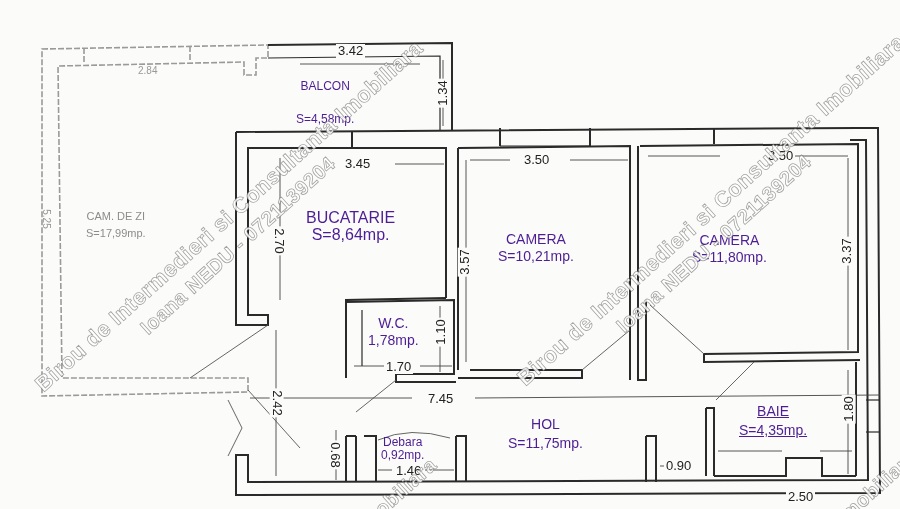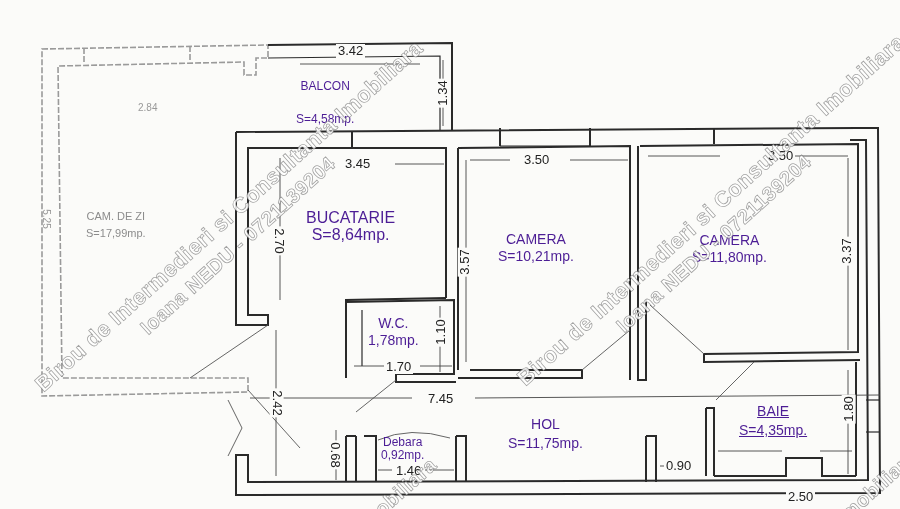--- a/index.html
+++ b/index.html
@@ -159,21 +159,21 @@
 </div>
 <div class="lbl" style="left:508px; top:415px; font-size:14px; line-height:19px;">
   <div>HOL</div>
   <div>S=11,75mp.</div>
 </div>
 <div class="lbl" style="left:739px; top:402px; font-size:14px; line-height:19px;text-decoration:underline;">
   <div>BAIE</div>
   <div>S=4,35mp.</div>
 </div>
 
-<span class="dimtxt faded" style="left:136px; top:64px;margin-top:37px;">2.84</span>
+<span class="dimtxt faded" style="left:136px; top:64px;">2.84</span>
 <span class="dimtxt faded v90" style="left:34px; top:212px;">5.25</span>
 <span class="dimtxt" style="left:336px; top:44px;">3.42</span>
 <span class="dimtxt v" style="left:428px; top:86px;">1.34</span>
 <span class="dimtxt" style="left:343px; top:157px;">3.45</span>
 <span class="dimtxt v90" style="left:264px; top:234px;">2.70</span>
 <span class="dimtxt" style="left:522px; top:153px;">3.50</span>
 <span class="dimtxt v" style="left:450px; top:255px;">3.57</span>
 <span class="dimtxt" style="left:726px; top:149px;margin-left:40px;">3.50</span>
 <span class="dimtxt v" style="left:832px; top:244px;">3.37</span>
 <span class="dimtxt v" style="left:426px; top:325px;">1.10</span>

